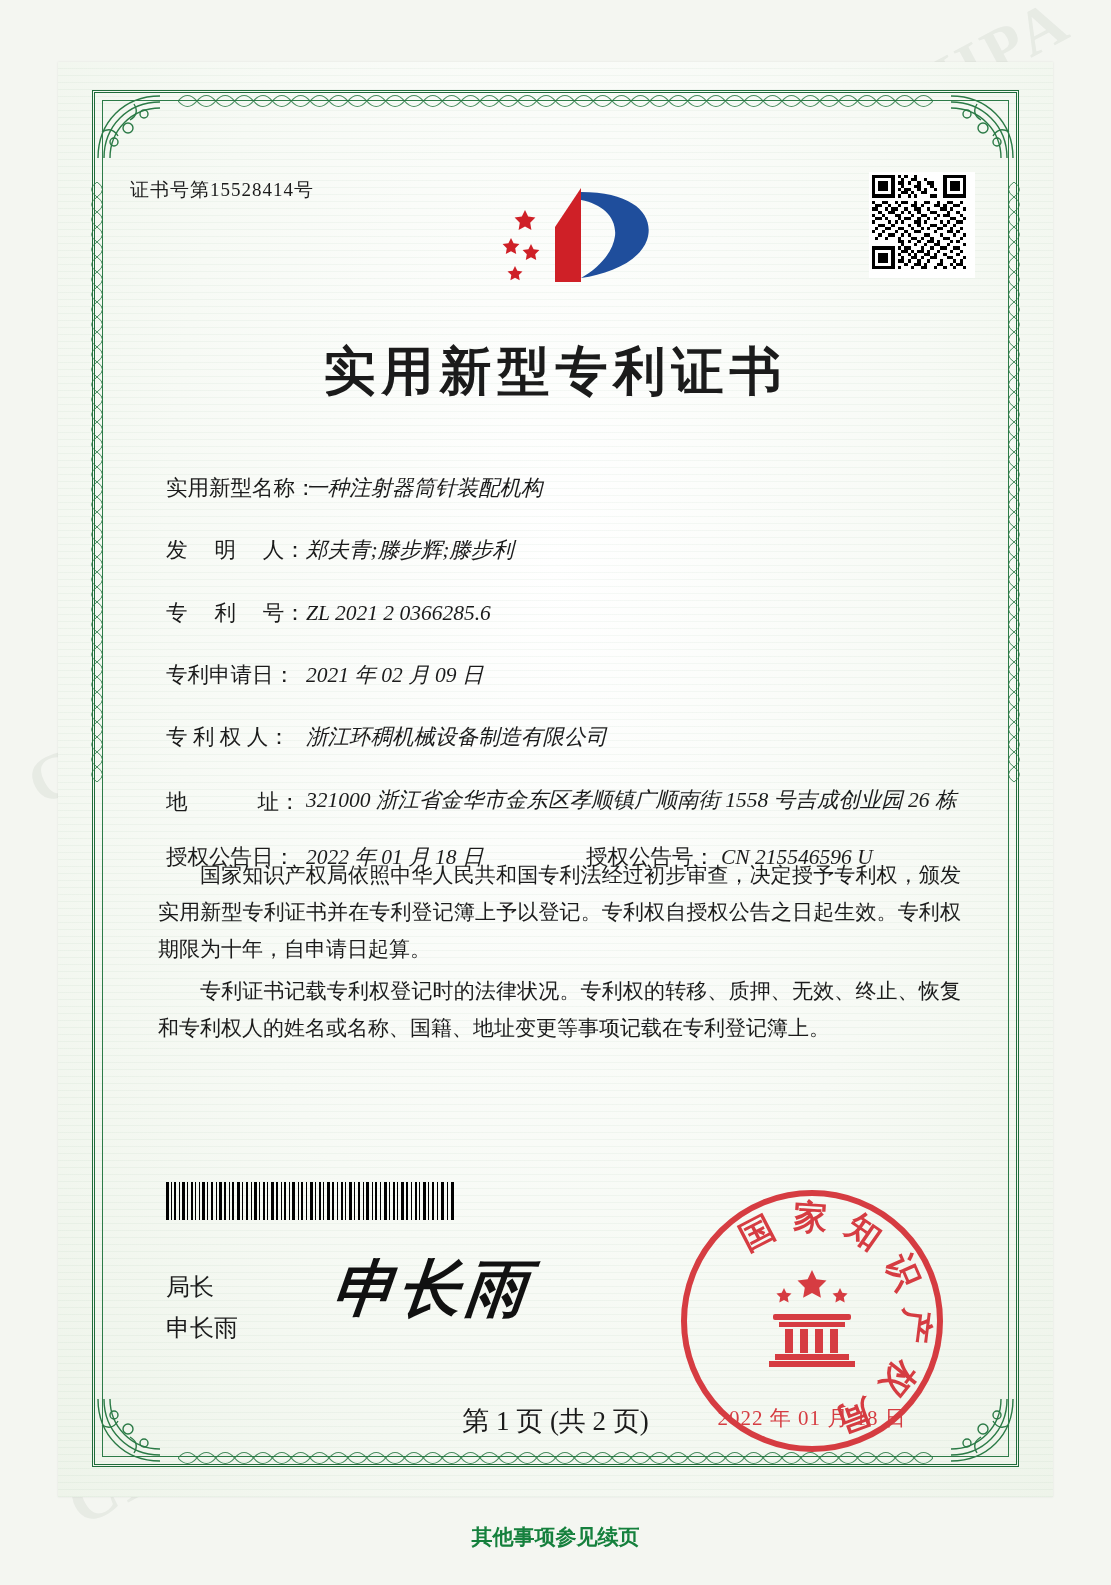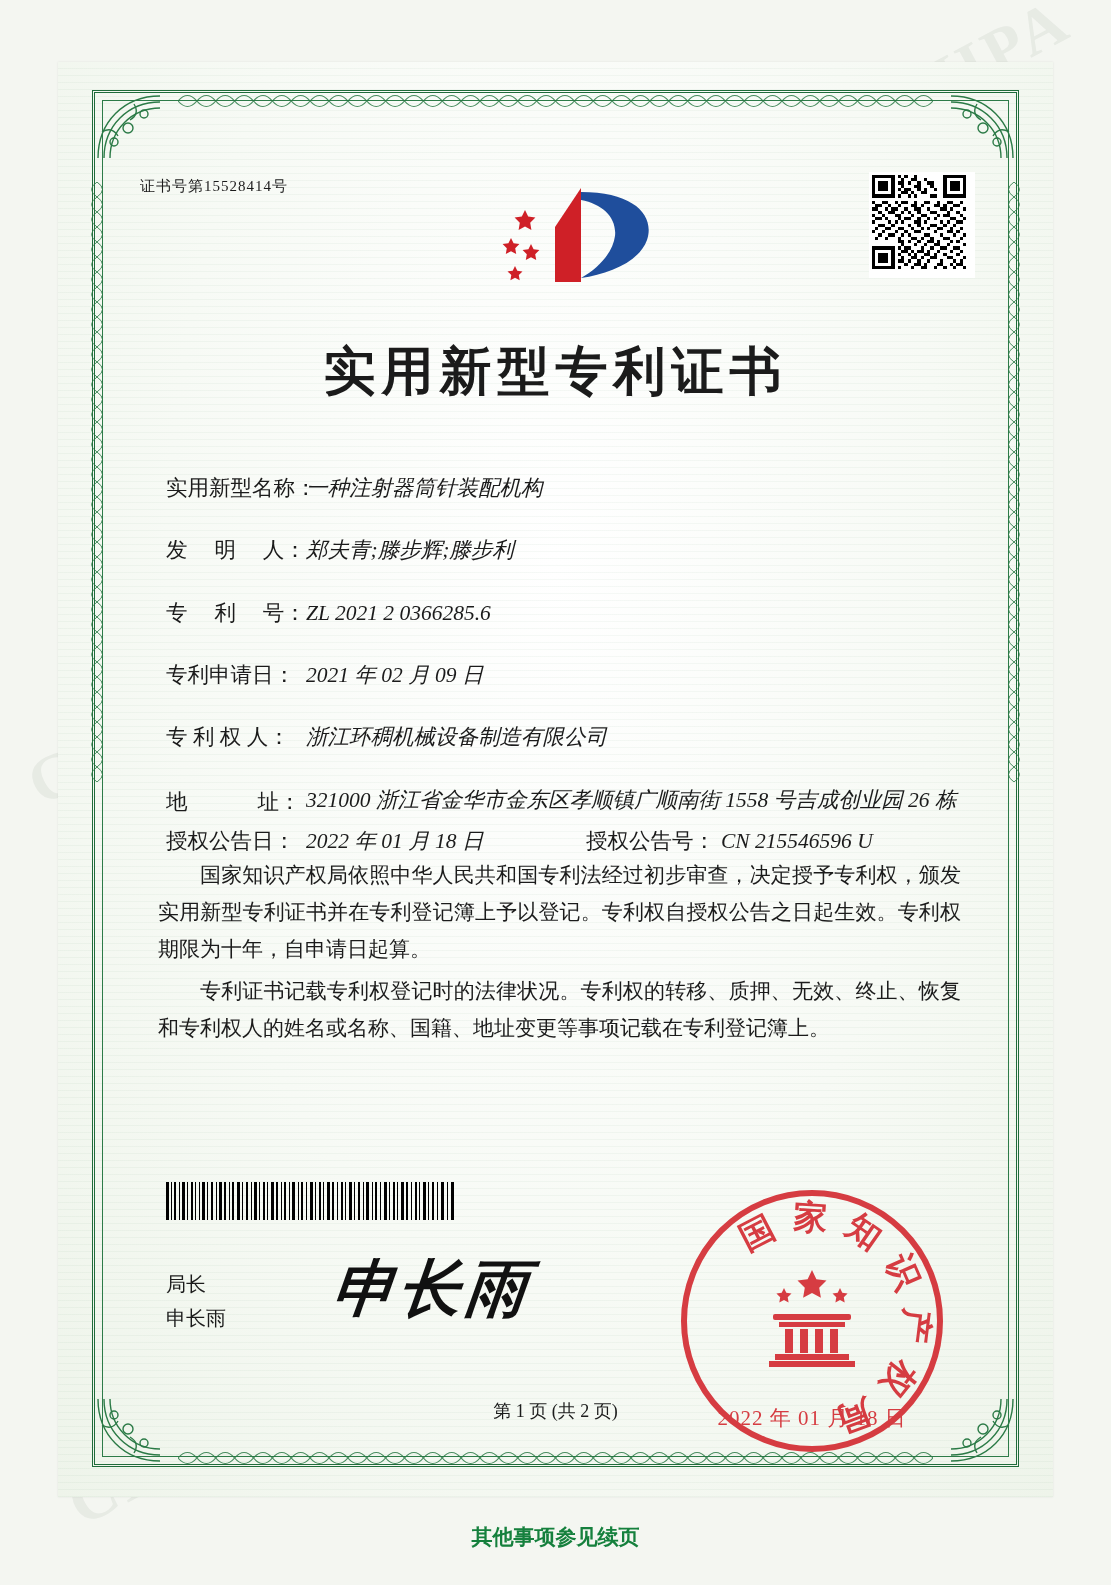--- a/index.html
+++ b/index.html
@@ -76,22 +76,22 @@
   .band-top{top:26px;}
   .band-bottom{bottom:26px;}
   .band-side{
     position:absolute;width:26px;top:120px;bottom:120px;color:#2b7a46;opacity:.85;
   }
   .band-left{left:26px;}
   .band-right{right:26px;}
 
   
   .cert-no{
-    position:absolute;left:82px;top:115px;
-    font-size:15px;letter-spacing:1px;
+    position:absolute;left:72px;top:115px;
+    font-size:19px;letter-spacing:1px;
   }
   .qr{
     position:absolute;right:78px;top:110px;
     width:100px;height:100px;background:#fff;padding:3px;
   }
   .qr svg{display:block;}
 
   .logo{
     position:absolute;left:437px;top:120px;width:180px;height:110px;
   }
@@ -123,21 +123,21 @@
   .paras p{margin:0 0 6px 0;text-indent:2em;}
 
   
   .barcode{
     position:absolute;left:108px;top:1120px;width:290px;height:38px;
   }
   .barcode svg{width:100%;height:100%;}
 
   
   .sig-label{
-    position:absolute;left:108px;top:1205px;font-size:20px;line-height:1.7;
+    position:absolute;left:108px;top:1205px;font-size:24px;line-height:1.7;
   }
   .sig-script{
     position:absolute;left:275px;top:1185px;
     font-size:62px;
     font-family:"DejaVu Serif","Liberation Serif",serif;
     font-style:italic;font-weight:700;
     transform:skewX(-6deg);
     color:#111;
     letter-spacing:4px;
   }
@@ -159,22 +159,22 @@
     width:118px;height:118px;
   }
   .seal-date{
     position:absolute;left:50%;bottom:14px;transform:translateX(-50%);
     font-size:21px;white-space:nowrap;color:#d2232a;
     letter-spacing:1px;
   }
 
   
   .page-no{
-    position:absolute;left:0;right:0;bottom:74px;
-    text-align:center;font-size:18px;
+    position:absolute;left:0;right:0;bottom:58px;
+    text-align:center;font-size:27px;
   }
   .outside-note{
     position:absolute;left:0;right:0;top:1523px;
     text-align:center;font-size:21px;font-weight:700;color:#15803d;
   }
 </style>
 </head>
 <body>
 
 <div class="wm wm1">CNIPA</div>
@@ -521,21 +521,21 @@
       <div class="val">ZL 2021 2 0366285.6</div>
     </div>
     <div class="row">
       <div class="lbl">专利申请日：</div>
       <div class="val">2021 年 02 月 09 日</div>
     </div>
     <div class="row">
       <div class="lbl">专 利 权 人：</div>
       <div class="val">浙江环稠机械设备制造有限公司</div>
     </div>
-    <div class="row wrap" style="margin-bottom:6px;">
+    <div class="row wrap" style="margin-bottom:22px;">
       <div class="lbl">地　　　 址：</div>
       <div class="val">321000 浙江省金华市金东区孝顺镇广顺南街 1558 号吉成创业园 26 栋</div>
     </div>
     <div class="row-inline">
       <div class="pub-left">
         <div class="lbl">授权公告日：</div>
         <div class="val">2022 年 01 月 18 日</div>
       </div>
       <div class="pub-right">
         <div class="lbl">授权公告号：</div>

